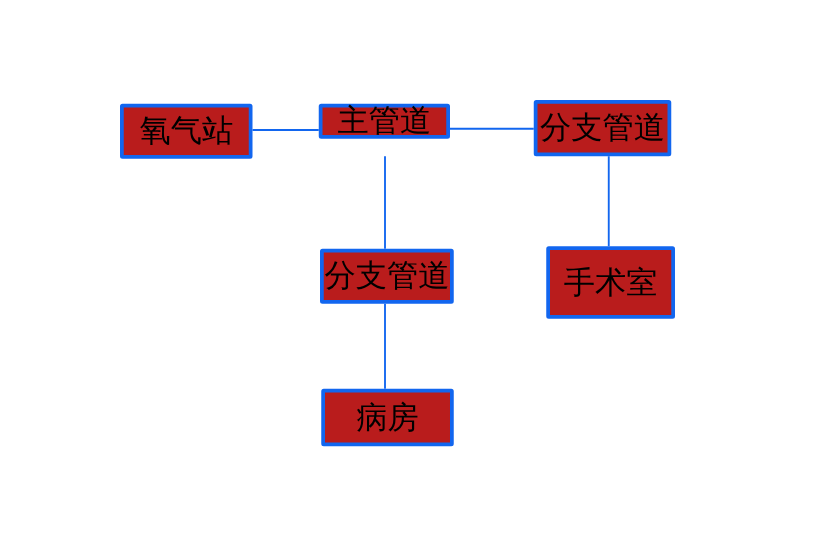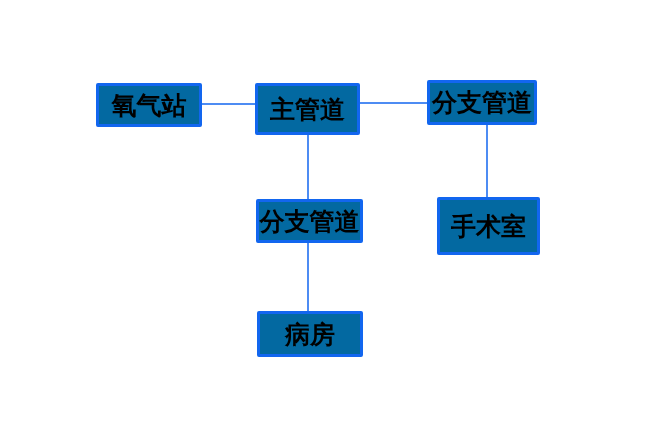--- a/index.html
+++ b/index.html
@@ -27,31 +27,30 @@
   }
   .edges line {
     stroke: var(--edge);
     stroke-width: 1.5;
   }
   .node {
     position: absolute;
     display: flex;
     align-items: center;
     justify-content: center;
-    background: #0369a1;
+    background: #b91c1c;
     border: 3px solid var(--node-border);
     border-radius: 2px;
     color: var(--node-text);
     font-size: 25px;
     line-height: 1;
     white-space: nowrap;
-    font-weight: bold;
   }
   #node-oxygen-station   { left: 96px;  top: 83px;  width: 106px; height: 44px; }
-  #node-main-pipeline    { left: 255px; top: 83px;  width: 105px; height: 52px; }
+  #node-main-pipeline    { left: 255px; top: 83px;  width: 105px; height: 28px; }
   #node-branch-right     { left: 427px; top: 80px;  width: 110px; height: 45px; }
   #node-branch-middle    { left: 256px; top: 199px; width: 107px; height: 44px; }
   #node-operating-room   { left: 437px; top: 197px; width: 103px; height: 58px; }
   #node-ward             { left: 257px; top: 311px; width: 106px; height: 46px; }
 </style>
 </head>
 <body>
 
 <div class="canvas">
 

